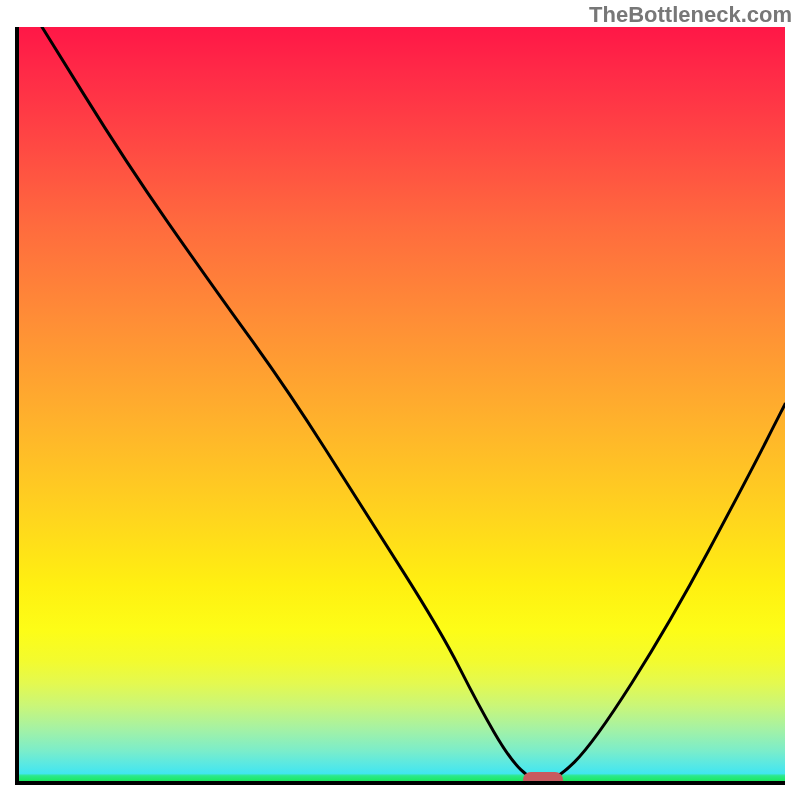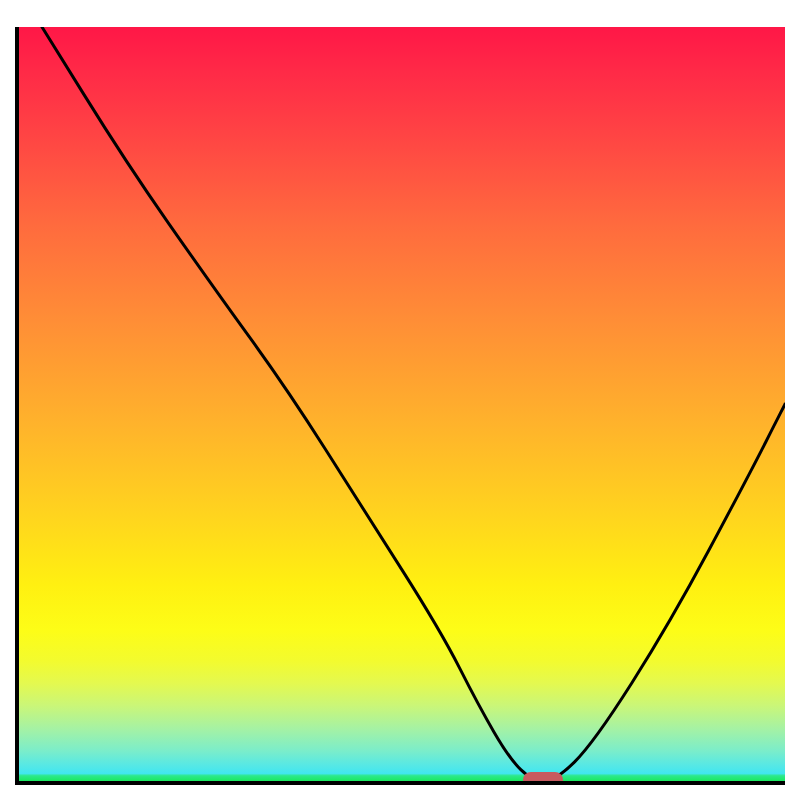--- a/index.html
+++ b/index.html
@@ -70,20 +70,21 @@
     position: absolute;
     inset: 0;
     width: 100%;
     height: 100%;
   }
 </style>
 </head>
 <body>
 
 <div class="container">
+  <div class="watermark">TheBottleneck.com</div>
 
   <div class="plot-frame">
     <div class="gradient"></div>
 
     <svg class="curve" viewBox="0 0 770 758" preserveAspectRatio="none">
       <path d="M 23.1 0.0 Q 23.1 0.0 65.5 68.2 Q 107.8 136.4 150.2 197.1 Q 192.5 257.7 231.0 310.8 Q 269.5 363.8 308.0 424.5 Q 346.5 485.1 385.0 545.8 Q 423.5 606.4 442.8 644.3 Q 462.0 682.2 477.4 708.7 Q 492.8 735.3 504.4 746.6 Q 515.9 758.0 527.5 758.0 Q 539.0 758.0 558.3 739.0 Q 577.5 720.1 616.0 659.5 Q 654.5 598.8 693.0 526.8 Q 731.5 454.8 750.8 416.9 T 770.0 379.0" fill="none" stroke="#000000" stroke-width="3" stroke-linecap="round" stroke-linejoin="round"></path>
     </svg>
 
     <div class="marker" style="left: 503.6px; top: 745px; background: rgb(200, 90, 95);"></div>
   </div>

